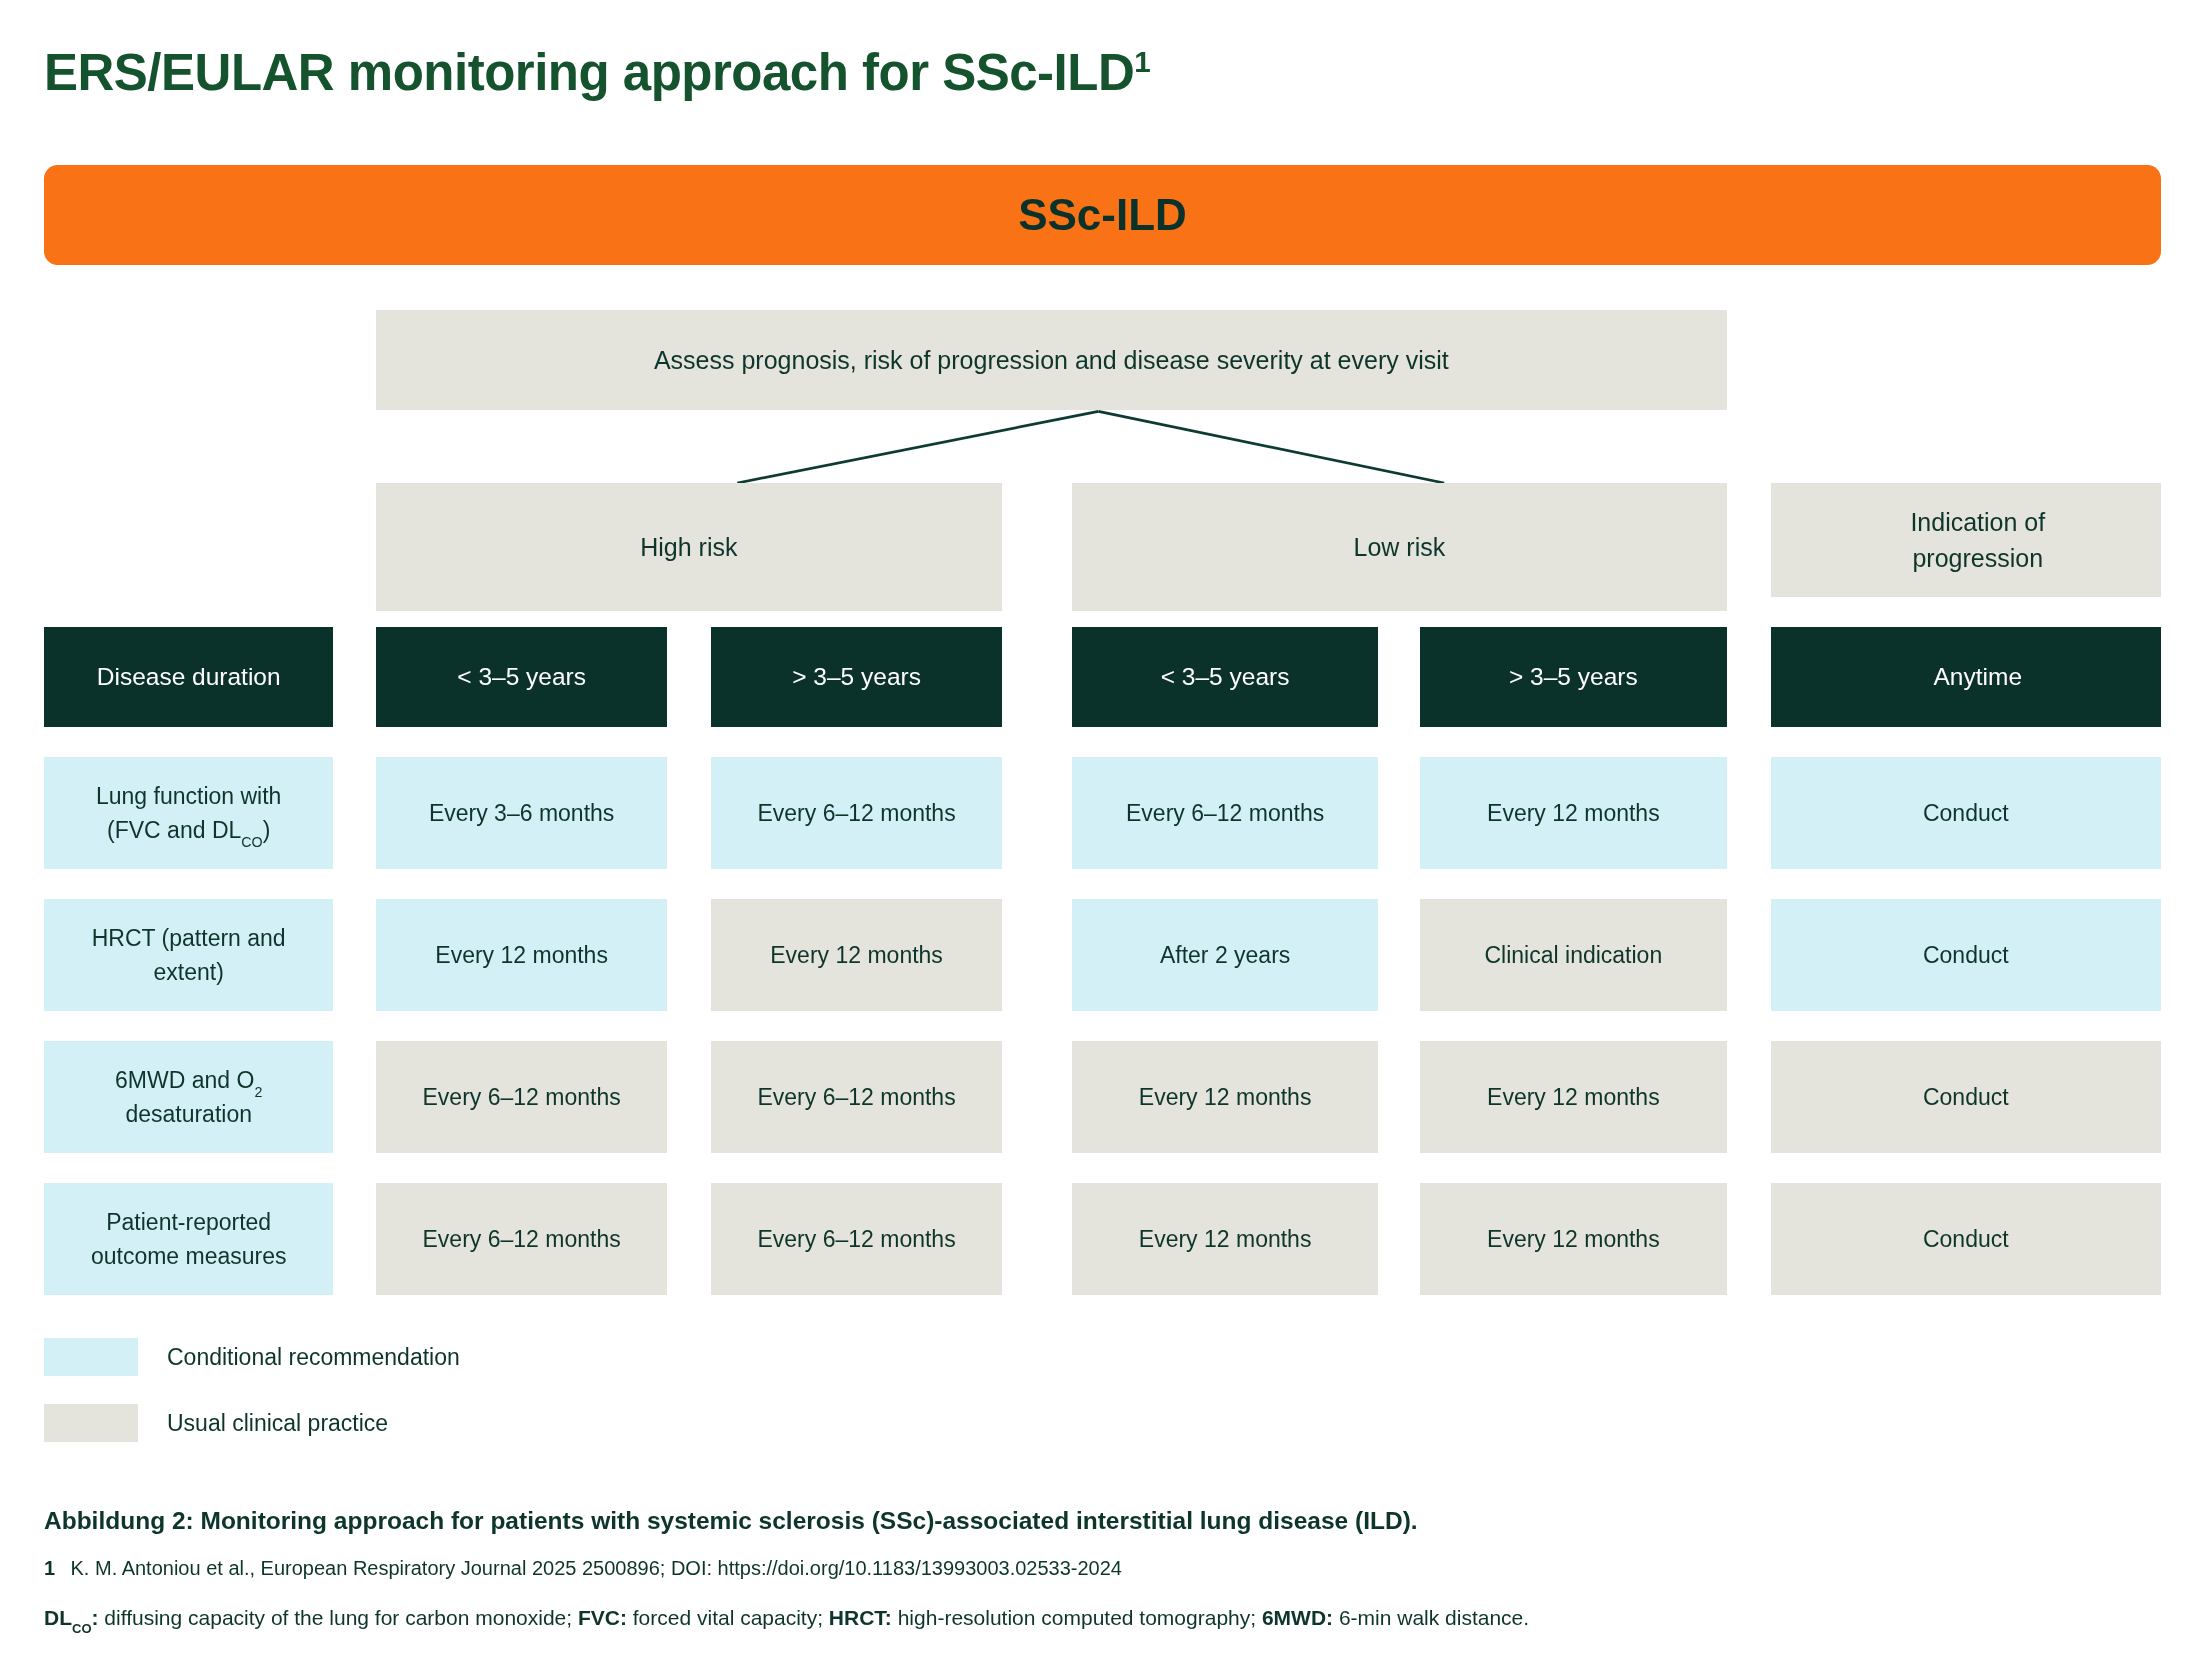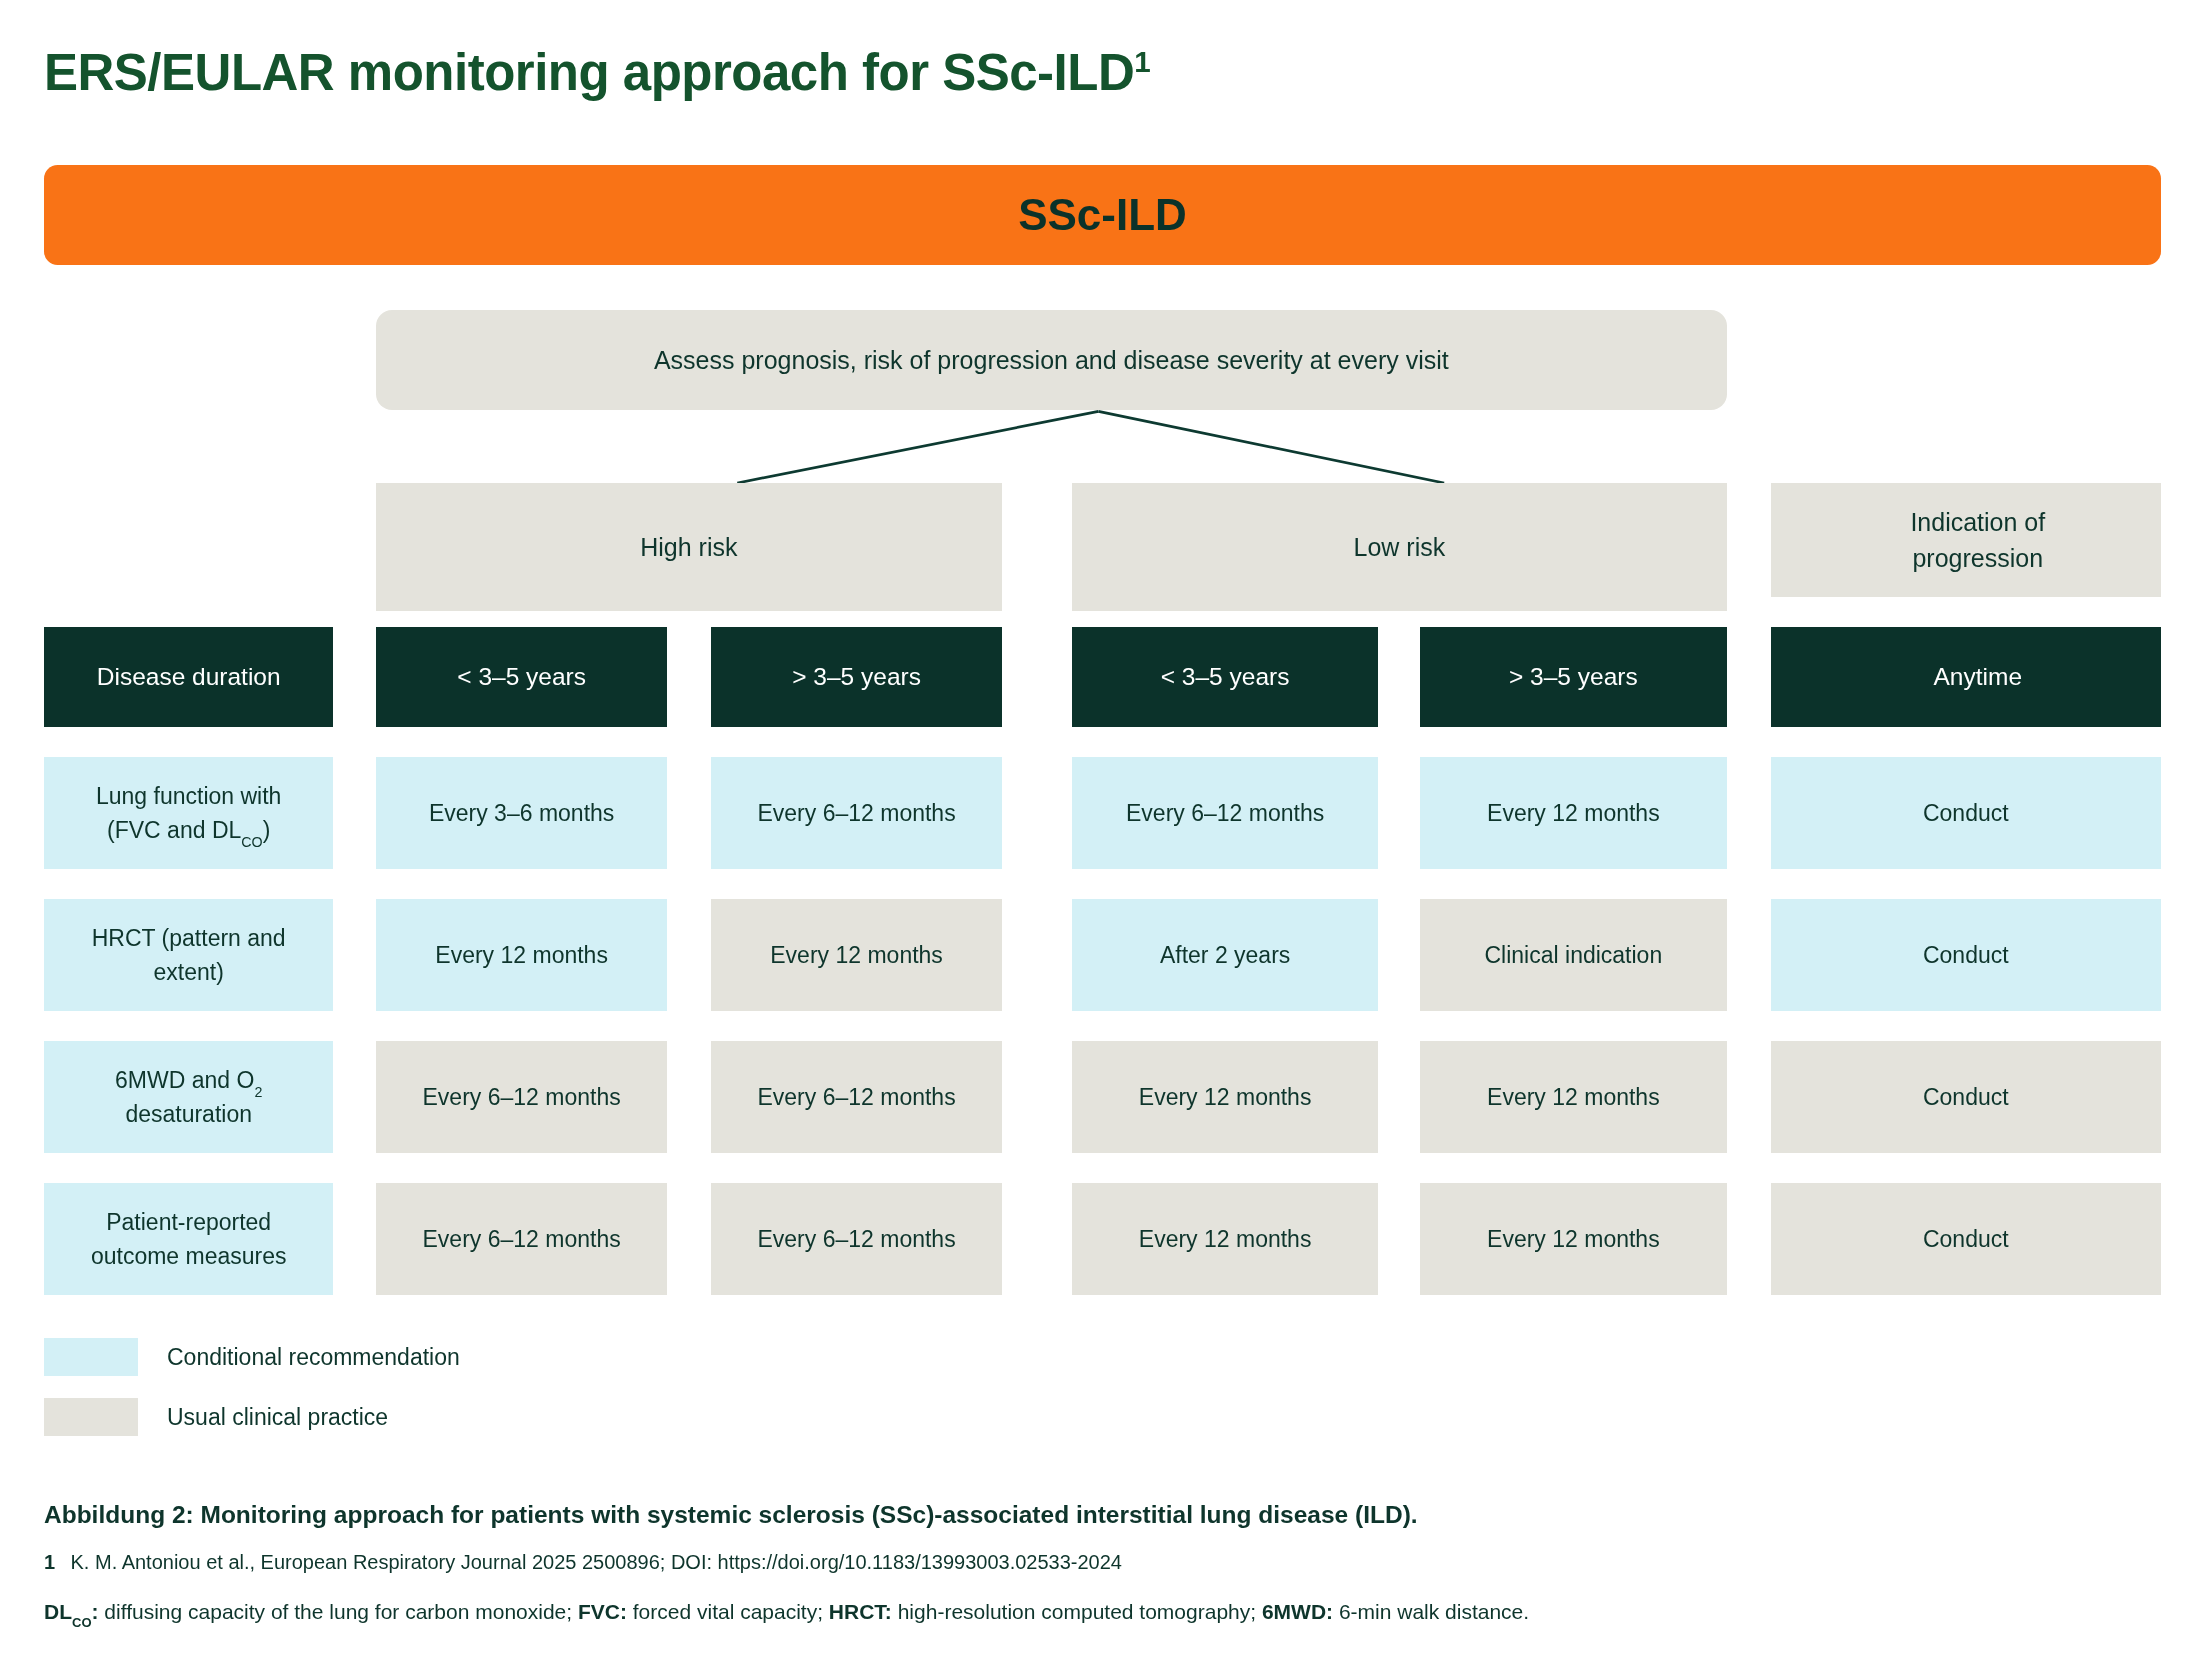--- a/index.html
+++ b/index.html
@@ -51,21 +51,21 @@
     display: grid;
     grid-template-columns: 642fr 94fr 647fr 97fr 645fr 155fr 680fr 92fr 681fr 97fr 866fr;
     align-items: start;
   }
   .c1 { grid-column: 1; }
   .c2 { grid-column: 3; }
   .c3 { grid-column: 5; }
   .c4 { grid-column: 7; }
   .c5 { grid-column: 9; }
   .c6 { grid-column: 11; padding-left: 24px; }
-  .span-assess { grid-column: 3 / span 7; border-radius: 16px; }
+  .span-assess { grid-column: 3 / span 7; }
   .span-high   { grid-column: 3 / span 3; }
   .span-low    { grid-column: 7 / span 3; }
 
   .box {
     display: flex;
     flex-direction: column;
     align-items: center;
     justify-content: center;
     text-align: center;
     box-sizing: border-box;
@@ -112,21 +112,21 @@
     position: relative;
     bottom: -0.22em;
     letter-spacing: 0;
   }
   
   .legend { margin-top: 43px; }
   .legend-item {
     display: flex;
     align-items: center;
   }
-  .legend-item + .legend-item { margin-top: 22px; }
+  .legend-item + .legend-item { margin-top: 28px; }
   .legend-swatch {
     width: 94px;
     height: 38px;
     flex: 0 0 auto;
   }
   .legend-label {
     margin-left: 29px;
     font-size: 23px;
   }
   

